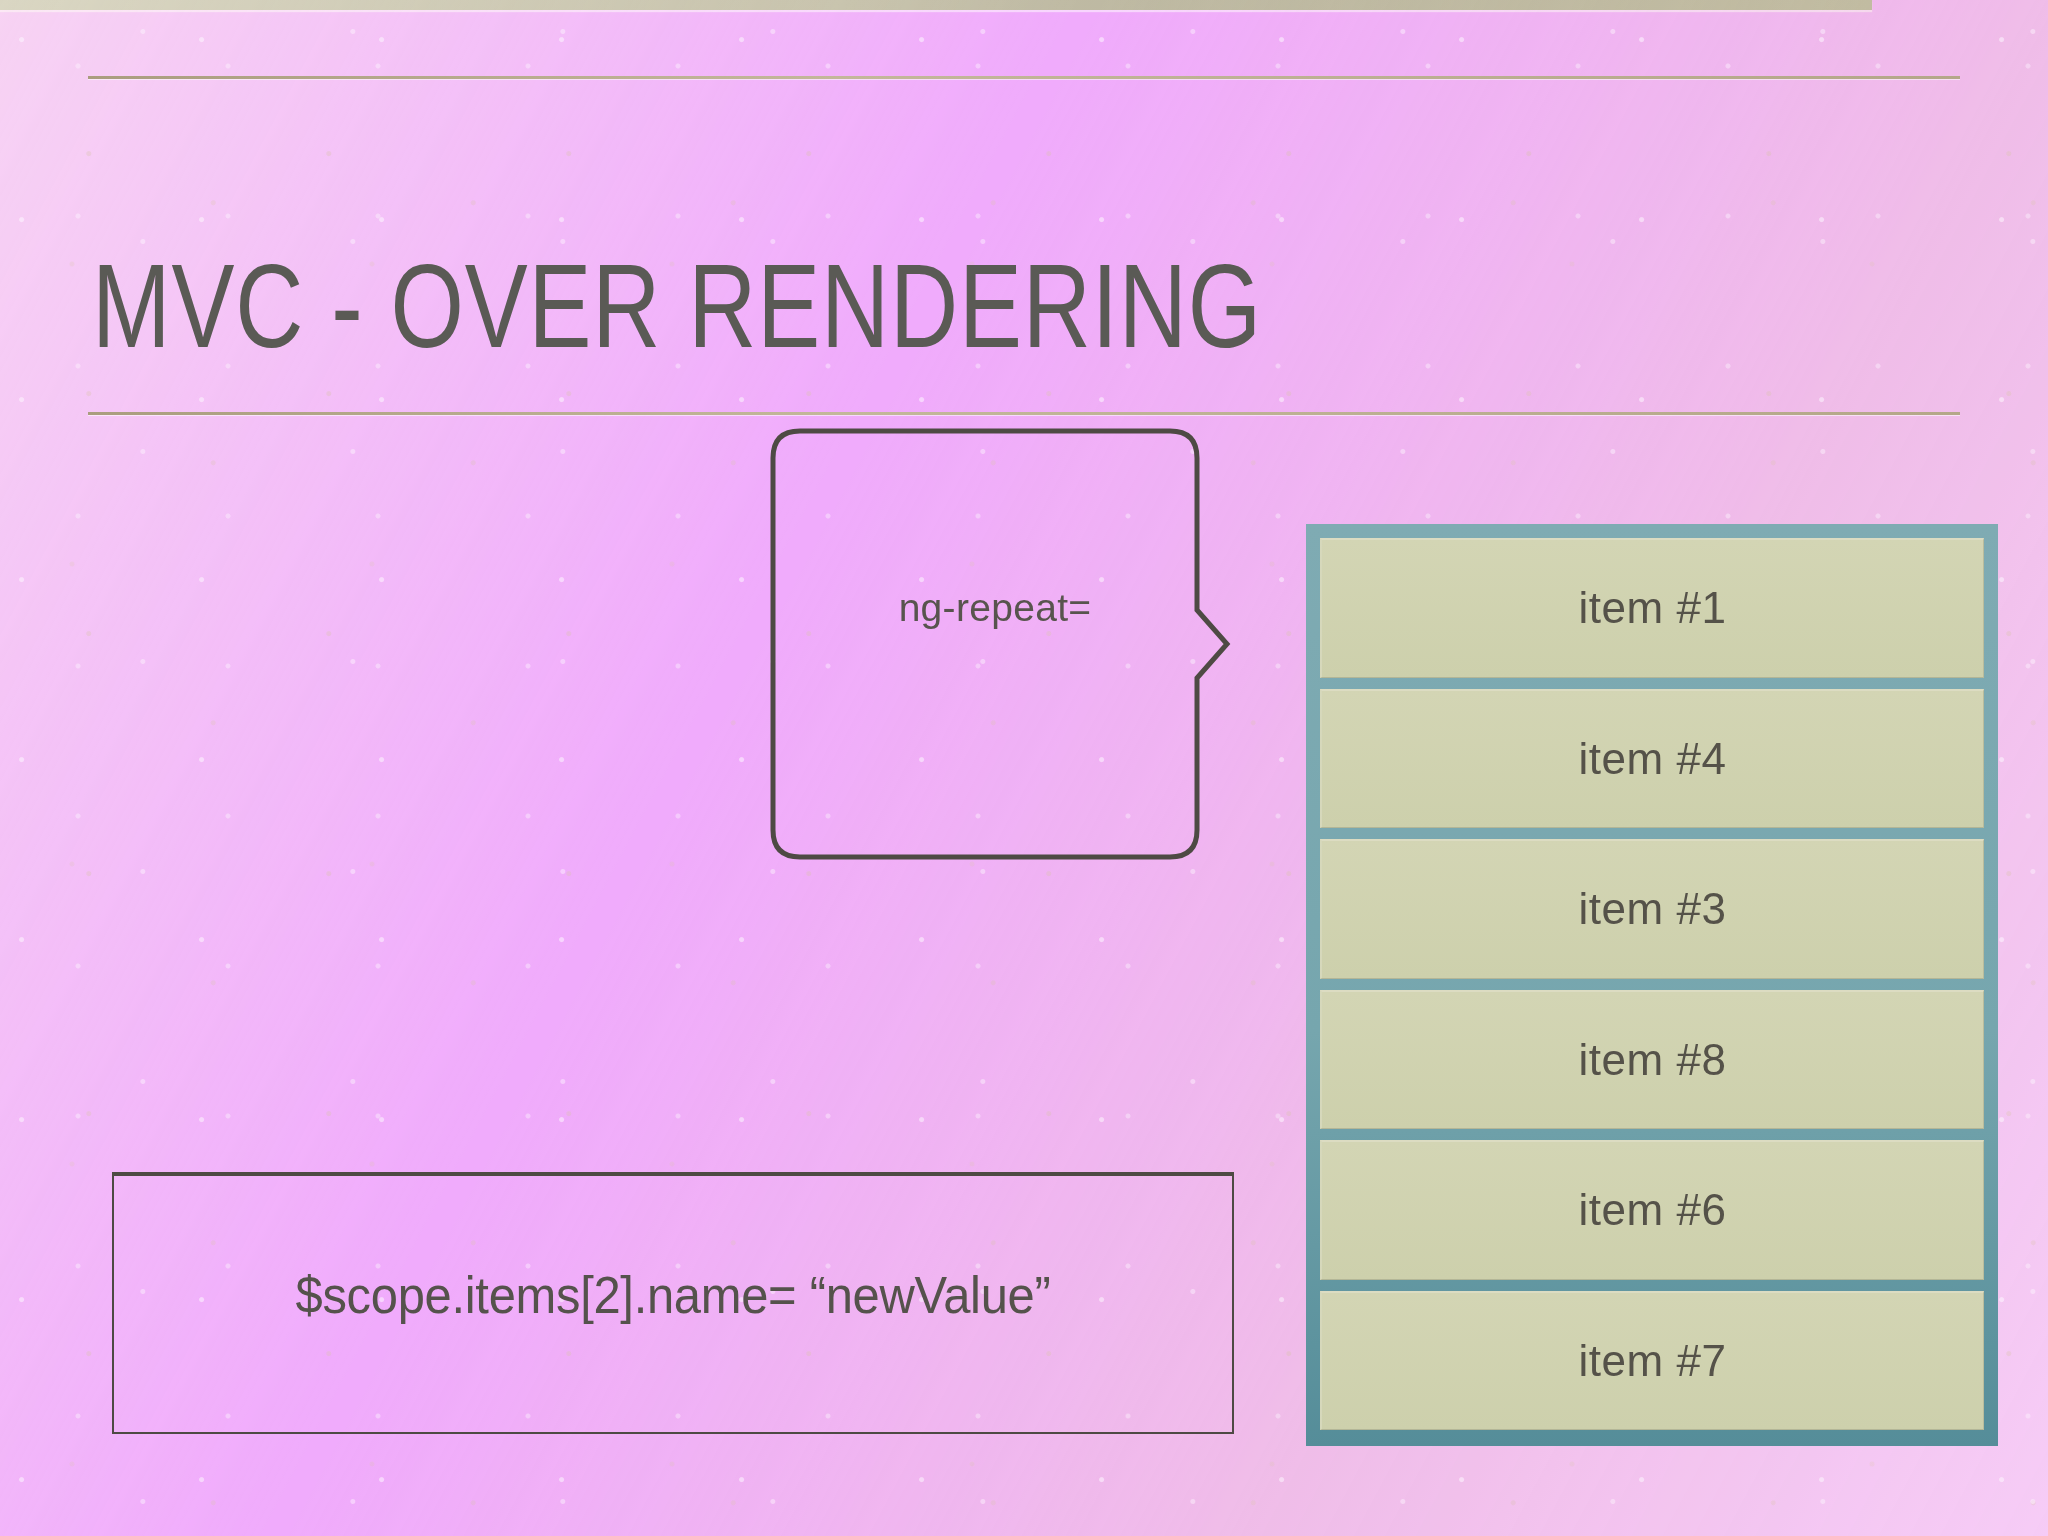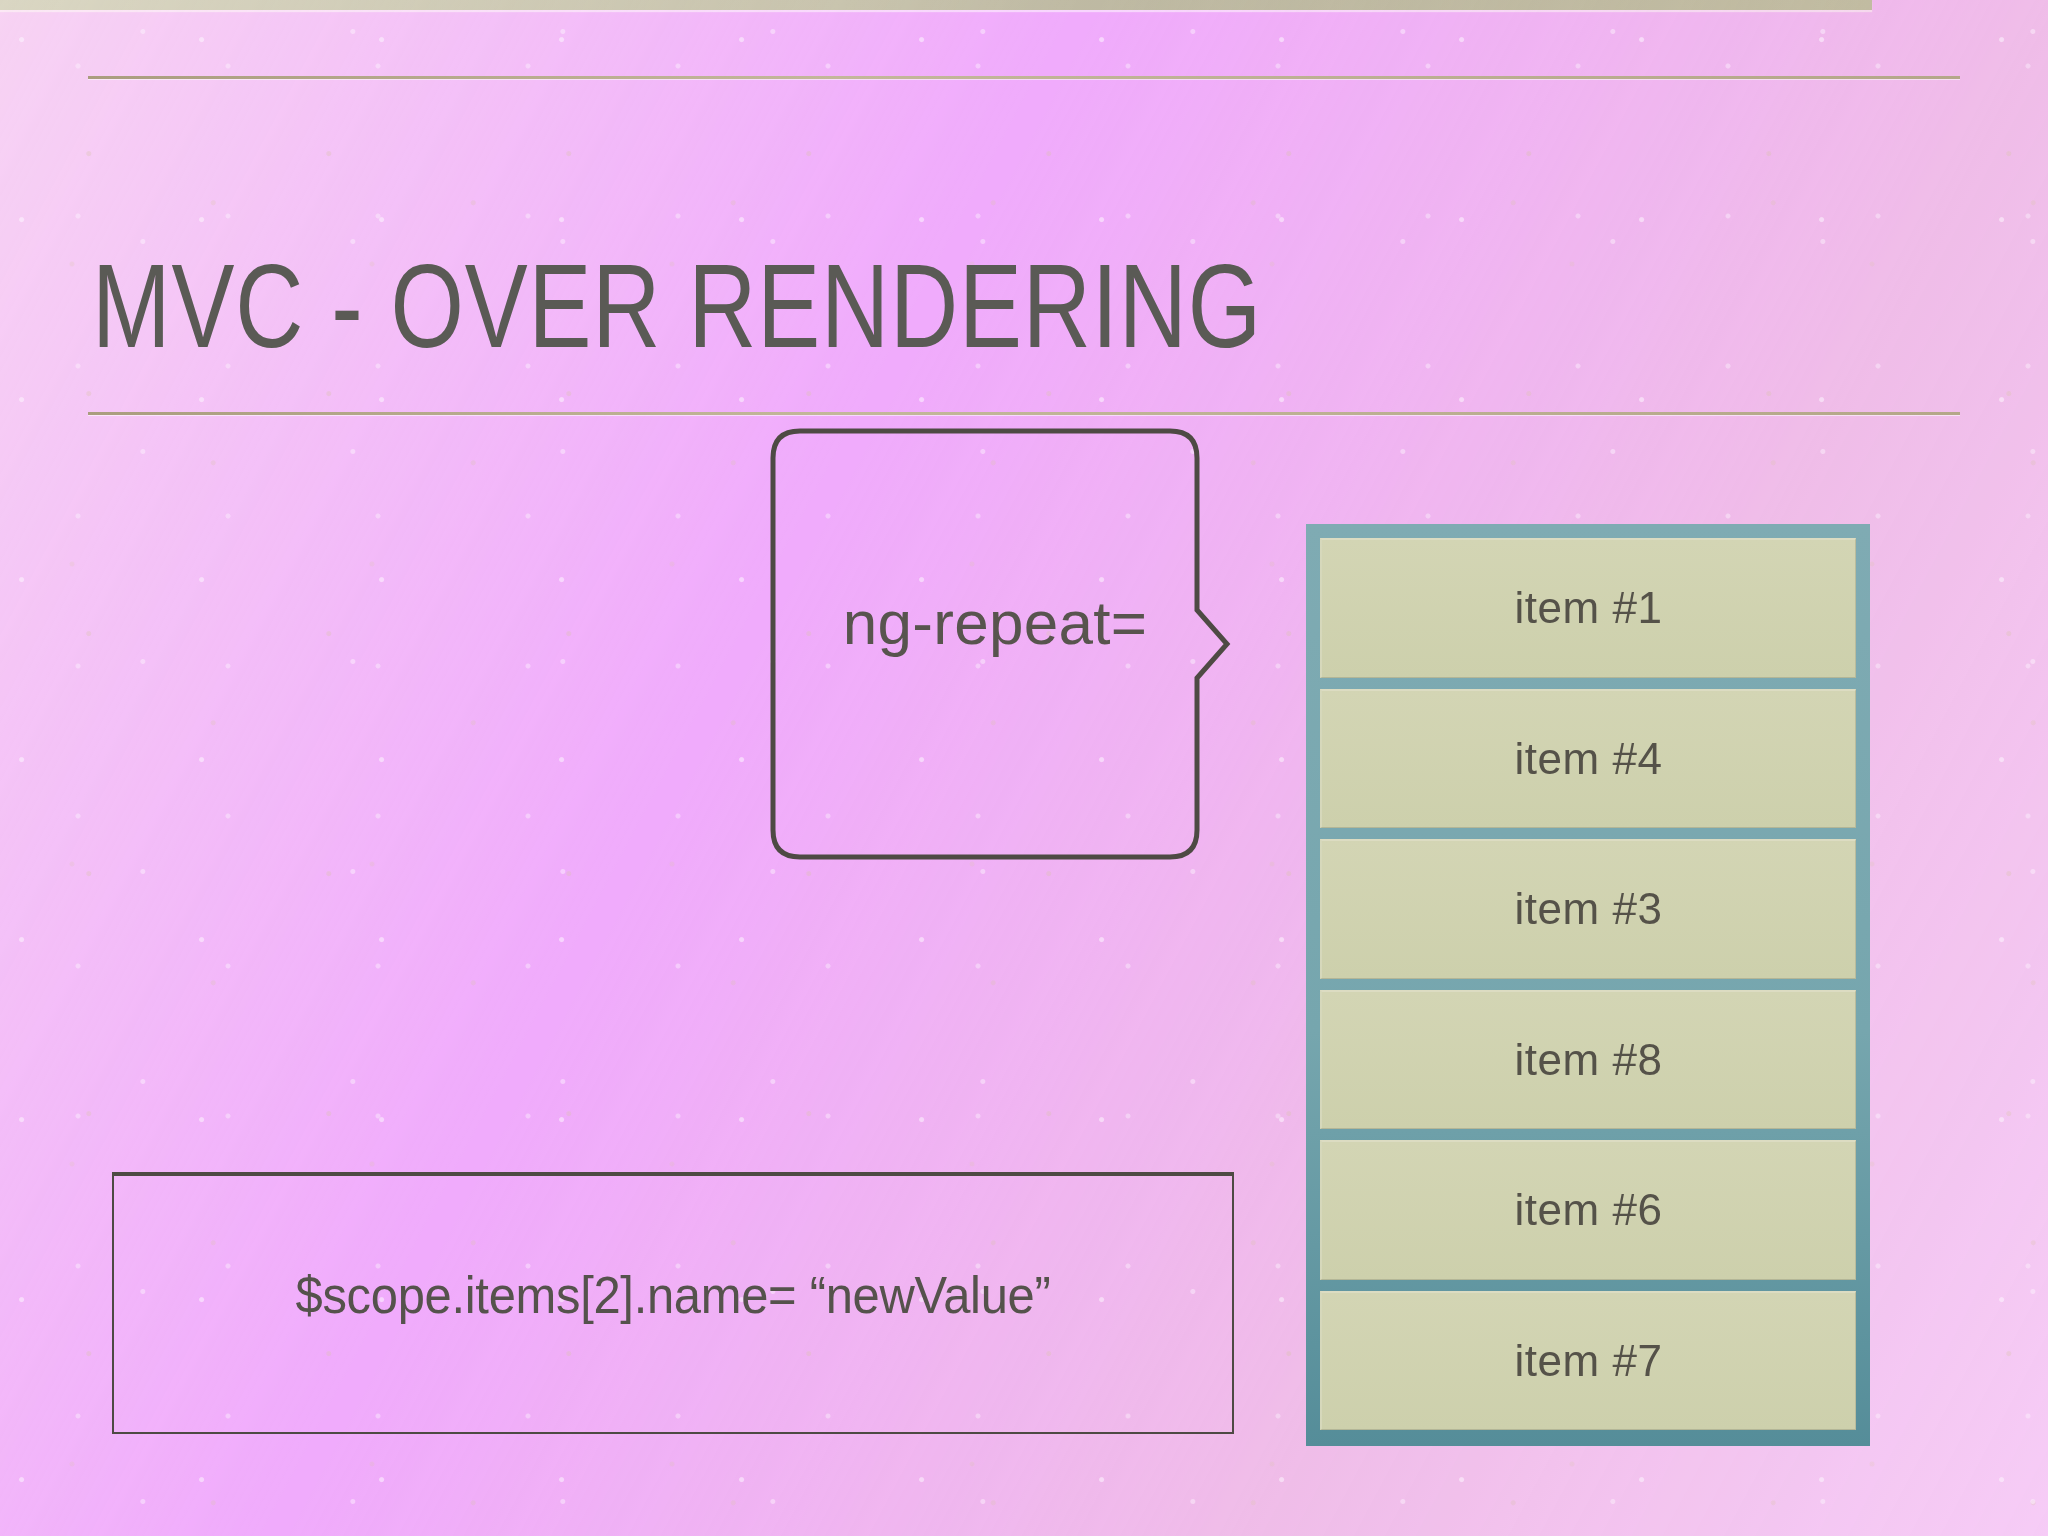--- a/index.html
+++ b/index.html
@@ -87,21 +87,21 @@
     height: 432px;
   }
   .callout svg { display: block; width: 100%; height: 100%; overflow: visible; }
   .callout-text {
     position: absolute;
     left: 0;
     top: 154px;
     width: 450px;
     text-align: center;
     font-family: "Liberation Sans", sans-serif;
-    font-size: 62px;
+    font-size: 39px;
     font-weight: 400;
     color: #58544e;
     line-height: 1.32;
     letter-spacing: 0.3px;
   }
   .callout-text .line2 { letter-spacing: 1.2px; }
 
   
   .code-box {
     position: absolute;
@@ -128,21 +128,21 @@
     transform: scaleX(0.94);
     transform-origin: center top;
     white-space: nowrap;
   }
 
   
   .list-panel {
     position: absolute;
     left: 1306px;
     top: 524px;
-    width: 564px;
+    width: 692px;
     height: 922px;
     background: linear-gradient(to bottom, #7fabb3 0%, #76a6ae 55%, #558d99 100%);
     padding: 14px 14px 16px 14px;
     box-sizing: border-box;
     display: flex;
     flex-direction: column;
     gap: 11px;
   }
   .list-item {
     flex: 1 1 0;

